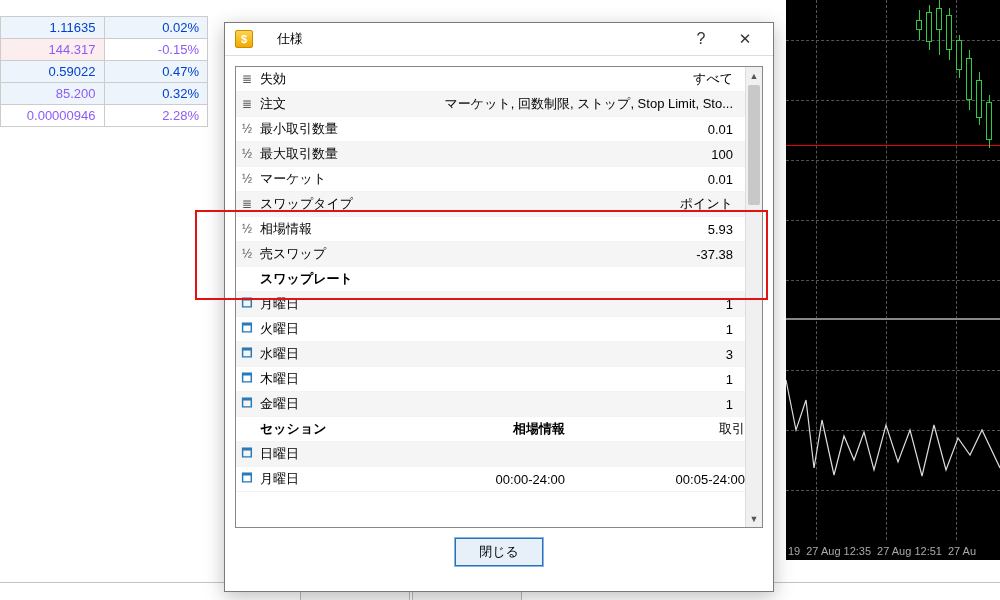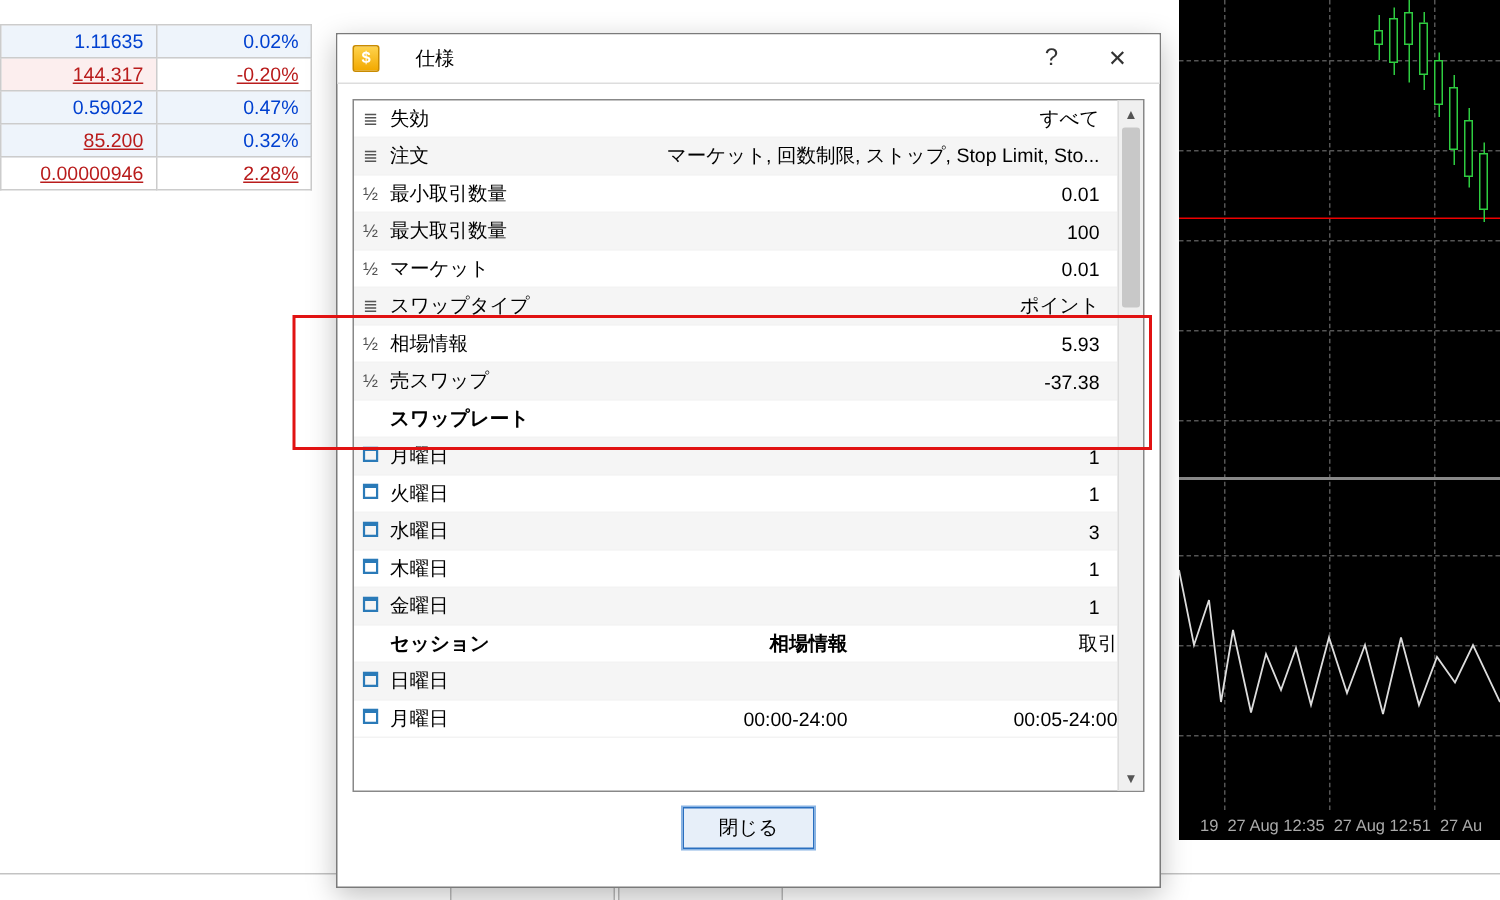--- a/index.html
+++ b/index.html
@@ -17,36 +17,36 @@
     border-collapse: collapse;
   }
   .bg-table td {
     border: 1px solid #ccc;
     text-align: right;
     padding: 3px 8px;
     font-size: 13px;
     width: 100px;
   }
   .bg-table td.blue { color: #0040d0; }
-  .bg-table td.red { color: #b91c1c; text-decoration: underline; }
+  .bg-table td.red { color: #8b5cf6; }
   .bg-table tr.striped td { background: #eef4fb; }
   .bg-table tr.striped-r td:first-child { background: #fceeee; }
   
   .chart {
     position: absolute;
     left: 786px; top: 0; right: 0; bottom: 40px;
     background: #000;
     overflow: hidden;
   }
   .chart .grid-h { position:absolute; left:0; right:0; border-top:1px dashed #555; }
   .chart .grid-v { position:absolute; top:0; bottom:0; border-left:1px dashed #555; }
   .chart svg { position:absolute; left:0; top:0; }
   .chart .red-line { position:absolute; left:0; right:0; top:145px; border-top:1px solid #e00; }
   .chart .xaxis {
-    position:absolute; left:12px; right:0; bottom:0; height:18px;
+    position:absolute; left:0; right:0; bottom:0; height:18px;
     background:#000; color:#aaa; font-size:11px;
     display:flex; gap:6px; padding-left:2px; align-items:center;
     white-space:nowrap;
   }
   .chart .divider { position:absolute; left:0; right:0; top:318px; height:2px; background:#888; }
   
   .dialog {
     position: absolute;
     left: 224px; top: 22px;
     width: 550px; height: 570px;
@@ -165,21 +165,21 @@
 <body>
 
 <table class="bg-table">
   <tbody id="bg-tbody">
       <tr class="striped">
         <td class="blue">1.11635</td>
         <td class="blue">0.02%</td>
       </tr>
       <tr class="striped-r">
         <td class="red">144.317</td>
-        <td class="red">-0.20%</td>
+        <td class="red">-0.15%</td>
       </tr>
       <tr class="striped">
         <td class="blue">0.59022</td>
         <td class="blue">0.47%</td>
       </tr>
       <tr class="striped">
         <td class="red">85.200</td>
         <td class="blue">0.32%</td>
       </tr>
       <tr>

